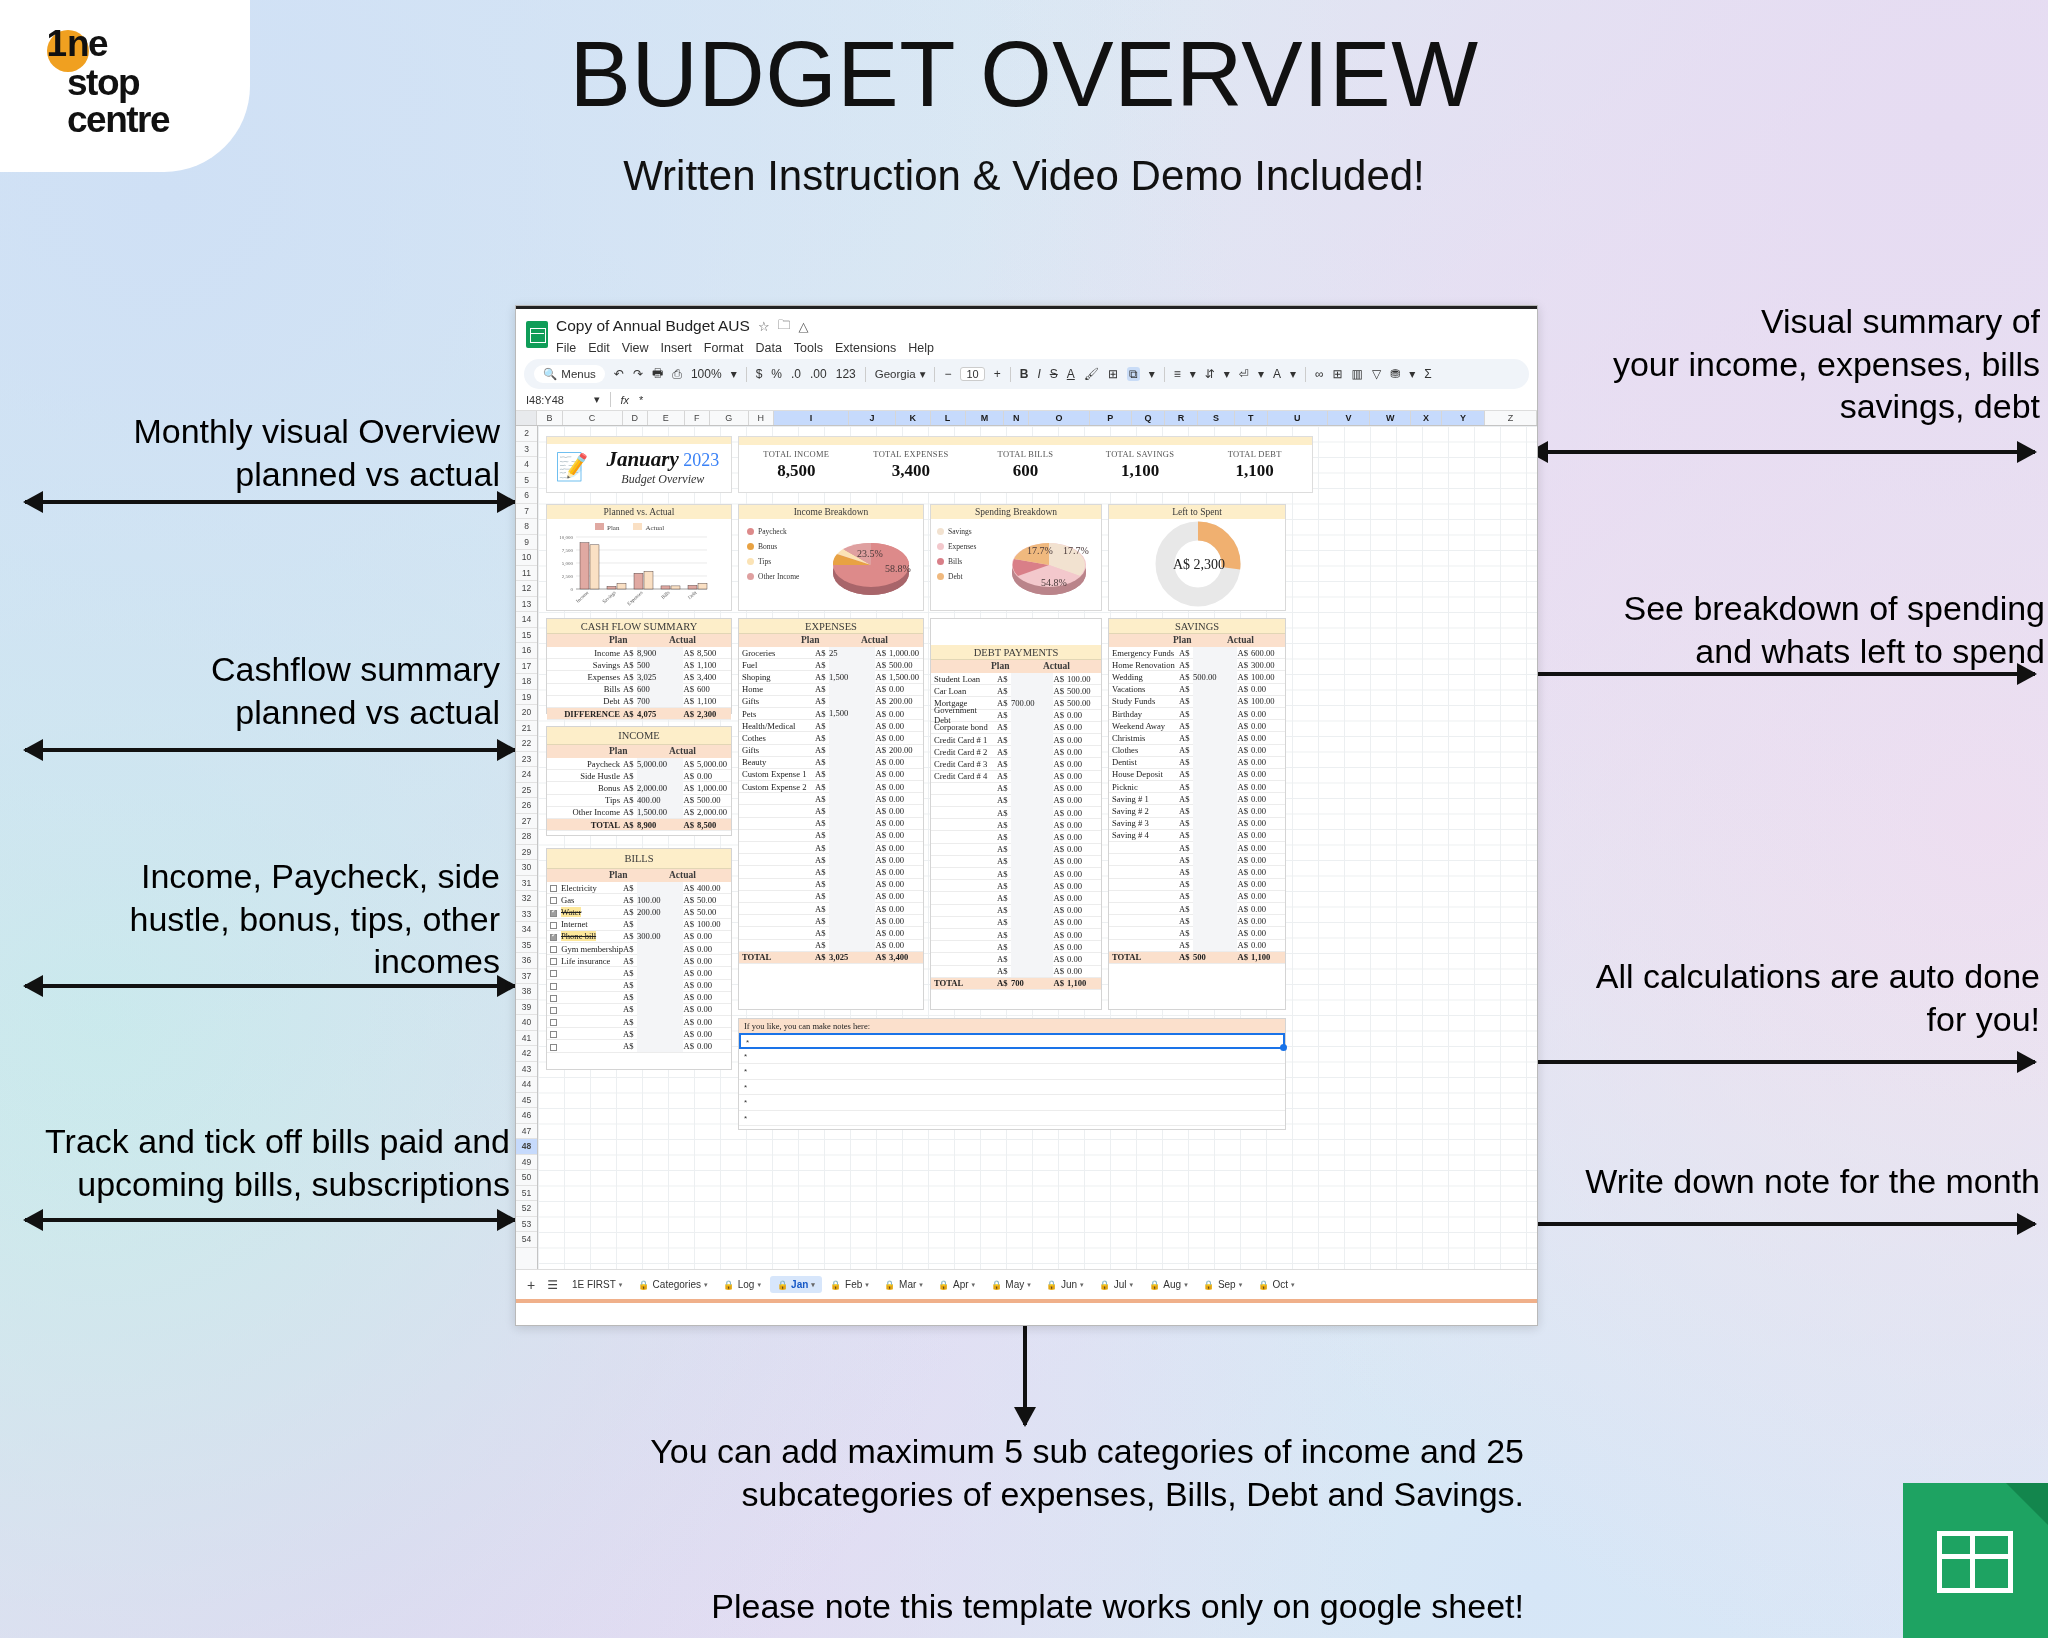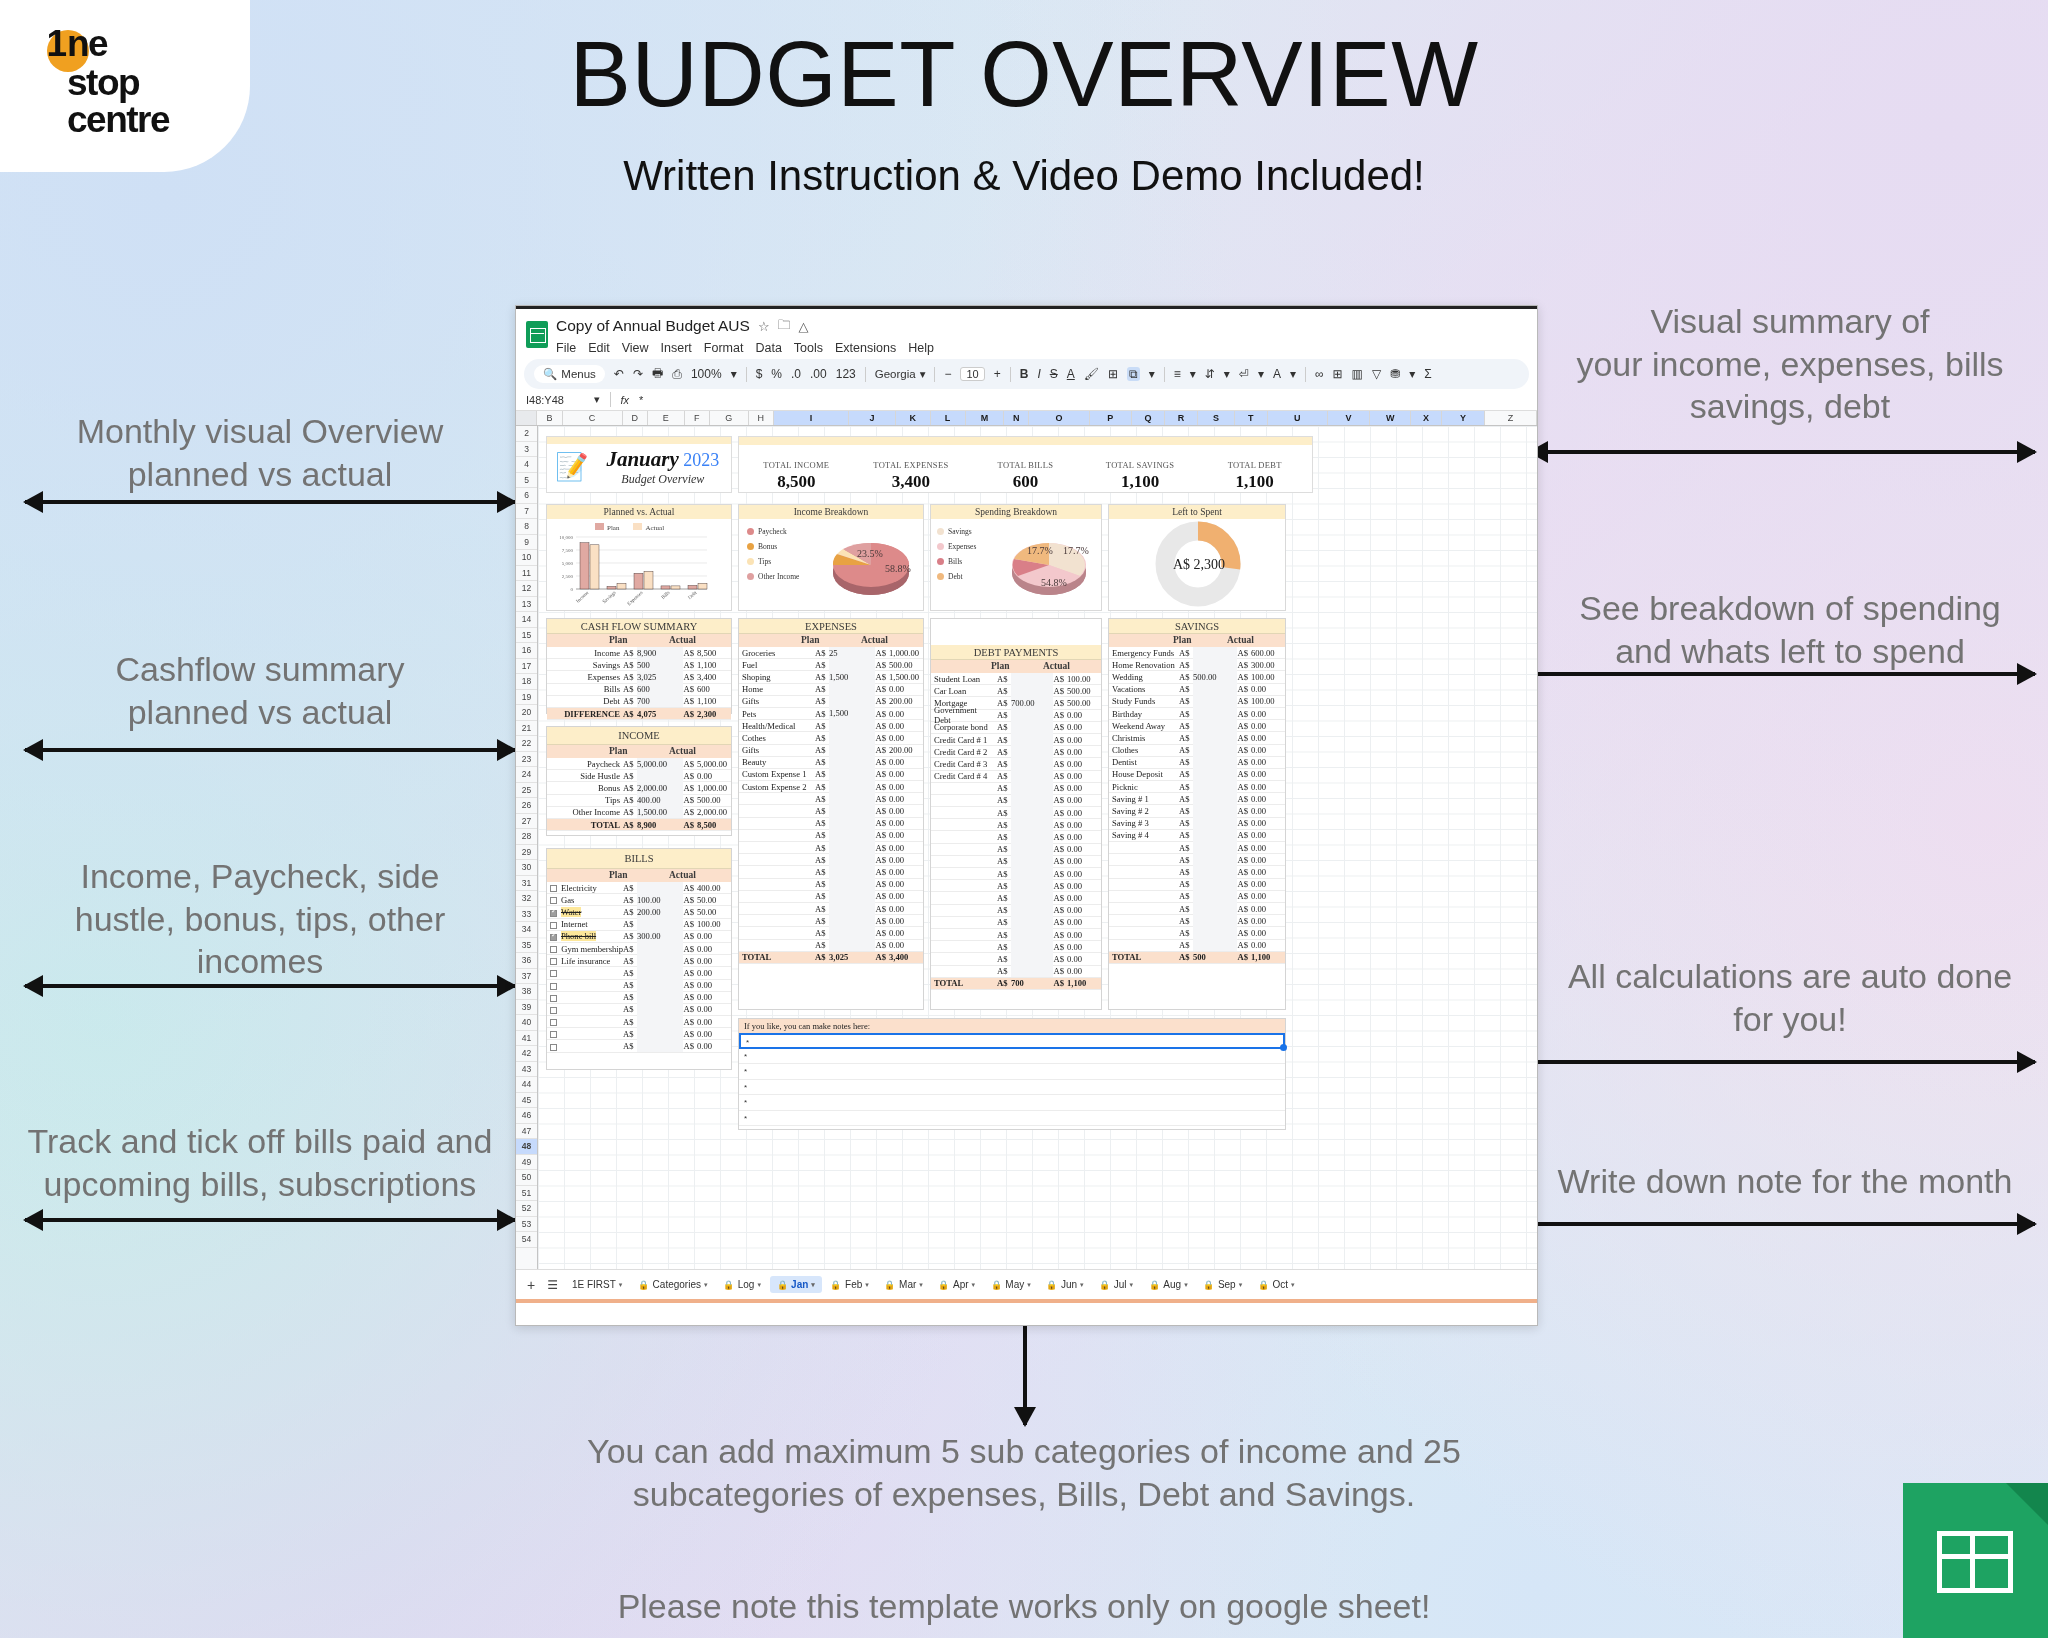--- a/index.html
+++ b/index.html
@@ -47,21 +47,21 @@
     position:absolute; left:0; right:0; top:22px;
     text-align:center; font-size:92px; font-weight:400; color:#111;
     letter-spacing:0.5px; font-family:"Liberation Sans",sans-serif;
   }
   .subtitle{
     position:absolute; left:0; right:0; top:152px;
     text-align:center; font-size:42px; color:#111;
   }
 
   
-  .ann{ position:absolute; font-size:34px; color:#737373; text-align:center; line-height:1.25; }
+  .ann{ position:absolute; font-size:34px; color:#000000; text-align:right; line-height:1.25; }
   .arrow-h{ position:absolute; height:4px; background:#111; }
   .arrow-h::before{
     content:''; position:absolute; left:-2px; top:-9px;
     border-top:11px solid transparent; border-bottom:11px solid transparent;
     border-right:20px solid #111;
   }
   .arrow-h::after{
     content:''; position:absolute; right:-2px; top:-9px;
     border-top:11px solid transparent; border-bottom:11px solid transparent;
     border-left:20px solid #111;
@@ -160,21 +160,21 @@
   .month-txt{ flex:1; text-align:center; }
   .month-name{ font-family:"Liberation Serif",serif; font-weight:bold; font-style:italic;
                font-size:21px; color:#111; }
   .month-year{ font-family:"Liberation Serif",serif; font-size:18px; color:#3b82f6; }
   .month-sub{ font-family:"Liberation Serif",serif; font-style:italic; font-size:12px; color:#333; }
 
   
   .totals{ position:absolute; background:#fff; border:1px solid #ddd; }
   .totals-strip{ background:#fdeec9; height:8px; }
   .totals-row{ display:flex; height:44px; }
-  .tot-cell{ flex:1; text-align:center; padding-top:15px; }
+  .tot-cell{ flex:1; text-align:center; padding-top:4px; }
   .tot-lab{ font-family:"Liberation Serif",serif; font-size:8.5px; color:#555; letter-spacing:.3px;}
   .tot-val{ font-family:"Liberation Serif",serif; font-weight:bold; font-size:17px; color:#111; margin-top:2px;}
 
   
   .chartbox{ position:absolute; background:#fff; border:1px solid #d9d9d9; }
   .chart-title{ background:#fdeec9; text-align:center; font-family:"Liberation Serif",serif;
                 font-size:9.5px; color:#3a3a3a; height:14px; line-height:14px; }
   .chart-body{ position:relative; height:calc(100% - 14px); }
   .legend{ position:absolute; font-family:"Liberation Serif",serif; font-size:7.5px; color:#333; }
   .legend div{ display:flex; align-items:center; gap:4px; margin-bottom:6px; }

